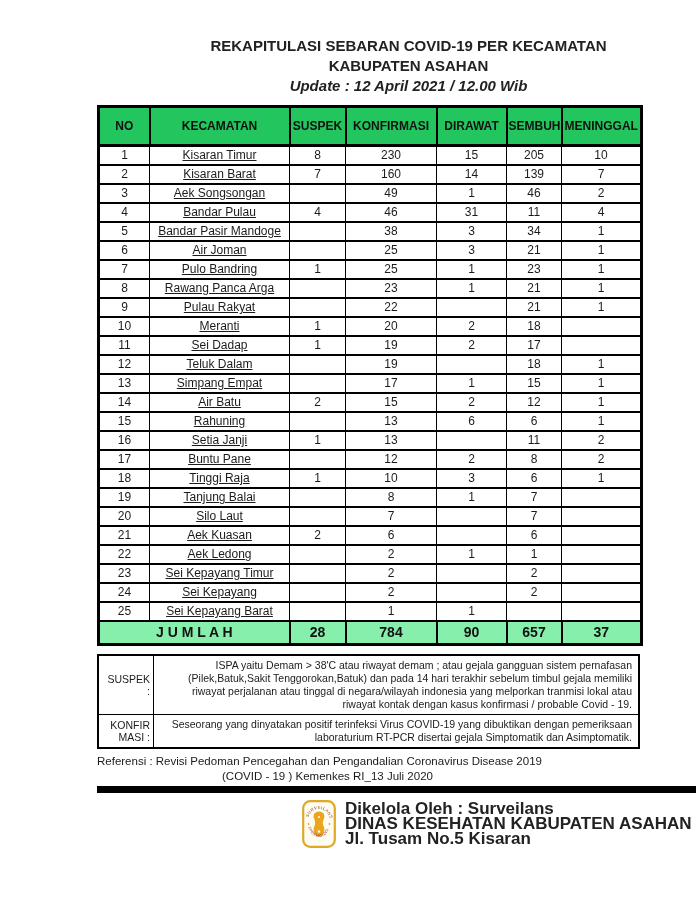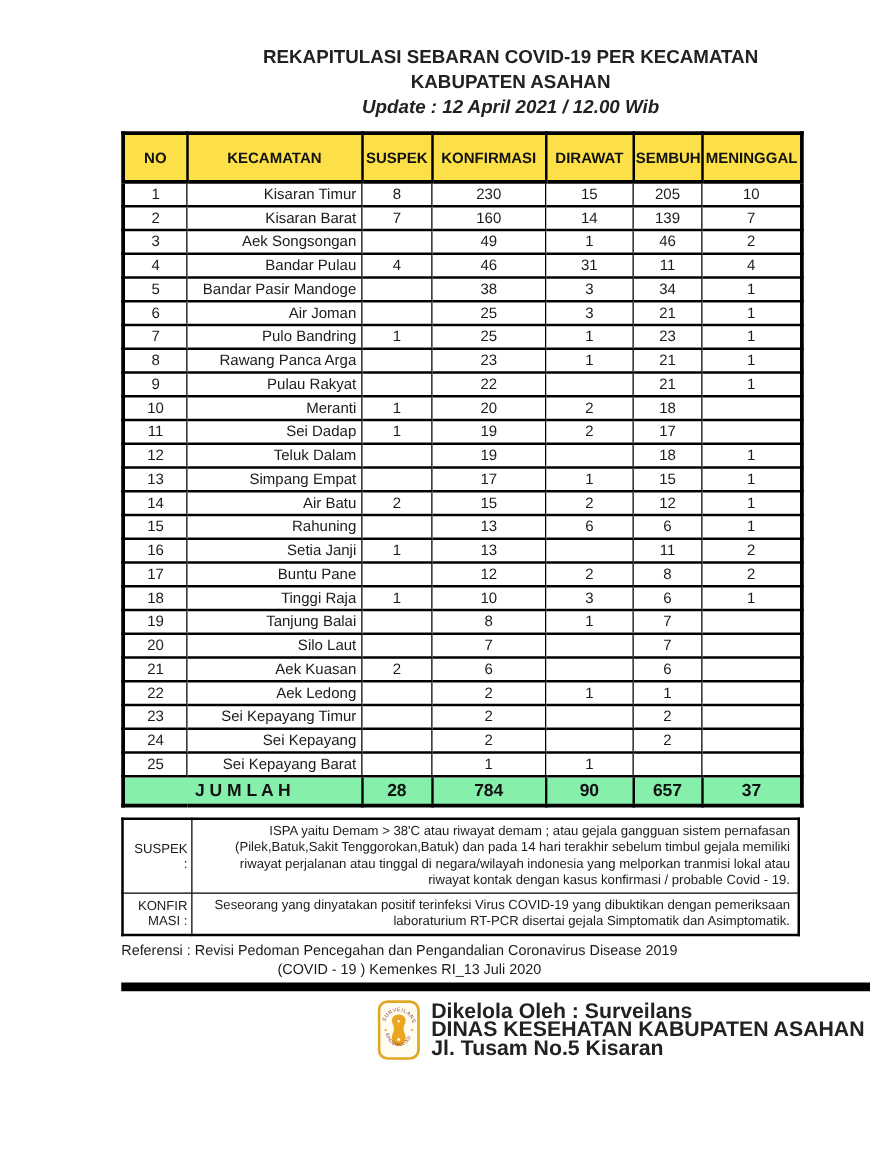--- a/index.html
+++ b/index.html
@@ -6,29 +6,29 @@
   body{
     width:696px;height:923px;background:#ffffff;
     font-family:"Liberation Sans", sans-serif;color:#1b1b1b;
     overflow:hidden;
   }
   .content{margin-left:97px;width:623px;}
   .titles{padding-top:36px;text-align:center;font-weight:700;font-size:15px;line-height:20px;color:#222;}
   .update{font-style:italic;}
   table.main{border-collapse:collapse;width:543px;margin-top:9px;table-layout:fixed;border:3px solid #000;}
   table.main th{
-    background:#fde047;border:2px solid #000;border-bottom:3px solid #000;
+    background:#22c55e;border:2px solid #000;border-bottom:3px solid #000;
     font-size:12px;font-weight:700;height:32px;padding:2px 1px;color:#111;
   }
   table.main td{
     border:1px solid #000;border-top:2px solid #000;border-bottom:2px solid #000;
     font-size:12px;height:17px;line-height:17px;text-align:center;padding:0 4px;
     overflow:hidden;white-space:nowrap;
   }
-  table.main td.name{text-align:right;}
+  table.main td.name{text-align:center;text-decoration:underline;}
   table.main tr.total td{
     background:#86efac;font-weight:700;font-size:14px;border:2px solid #000;
     height:21px;line-height:21px;color:#111;
   }
   table.notes{border-collapse:collapse;width:543px;margin-top:8px;border:2px solid #000;}
   table.notes td{border:1.5px solid #000;vertical-align:middle;text-align:right;}
   table.notes td.lbl{width:48px;font-size:10.5px;padding:2px 3px;word-break:break-all;font-weight:400;}
   table.notes td.txt{font-size:10.5px;line-height:13px;padding:3px 6px;}
   .ref{font-size:11.5px;line-height:15px;margin-top:5px;font-weight:400;}
   .ref .l2{padding-left:125px;}

